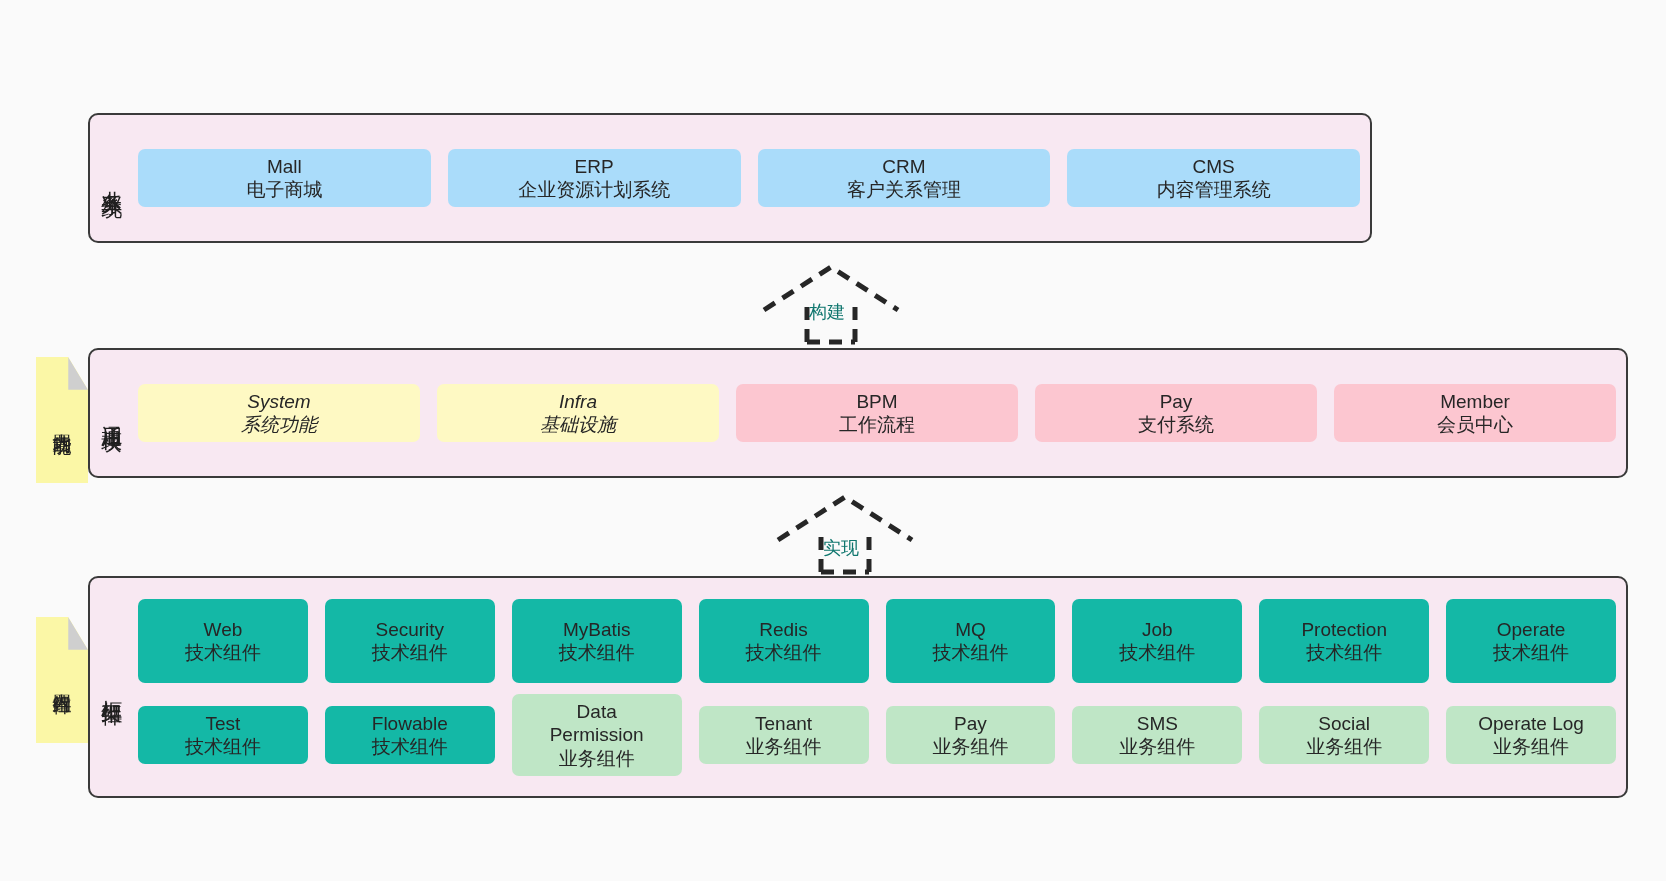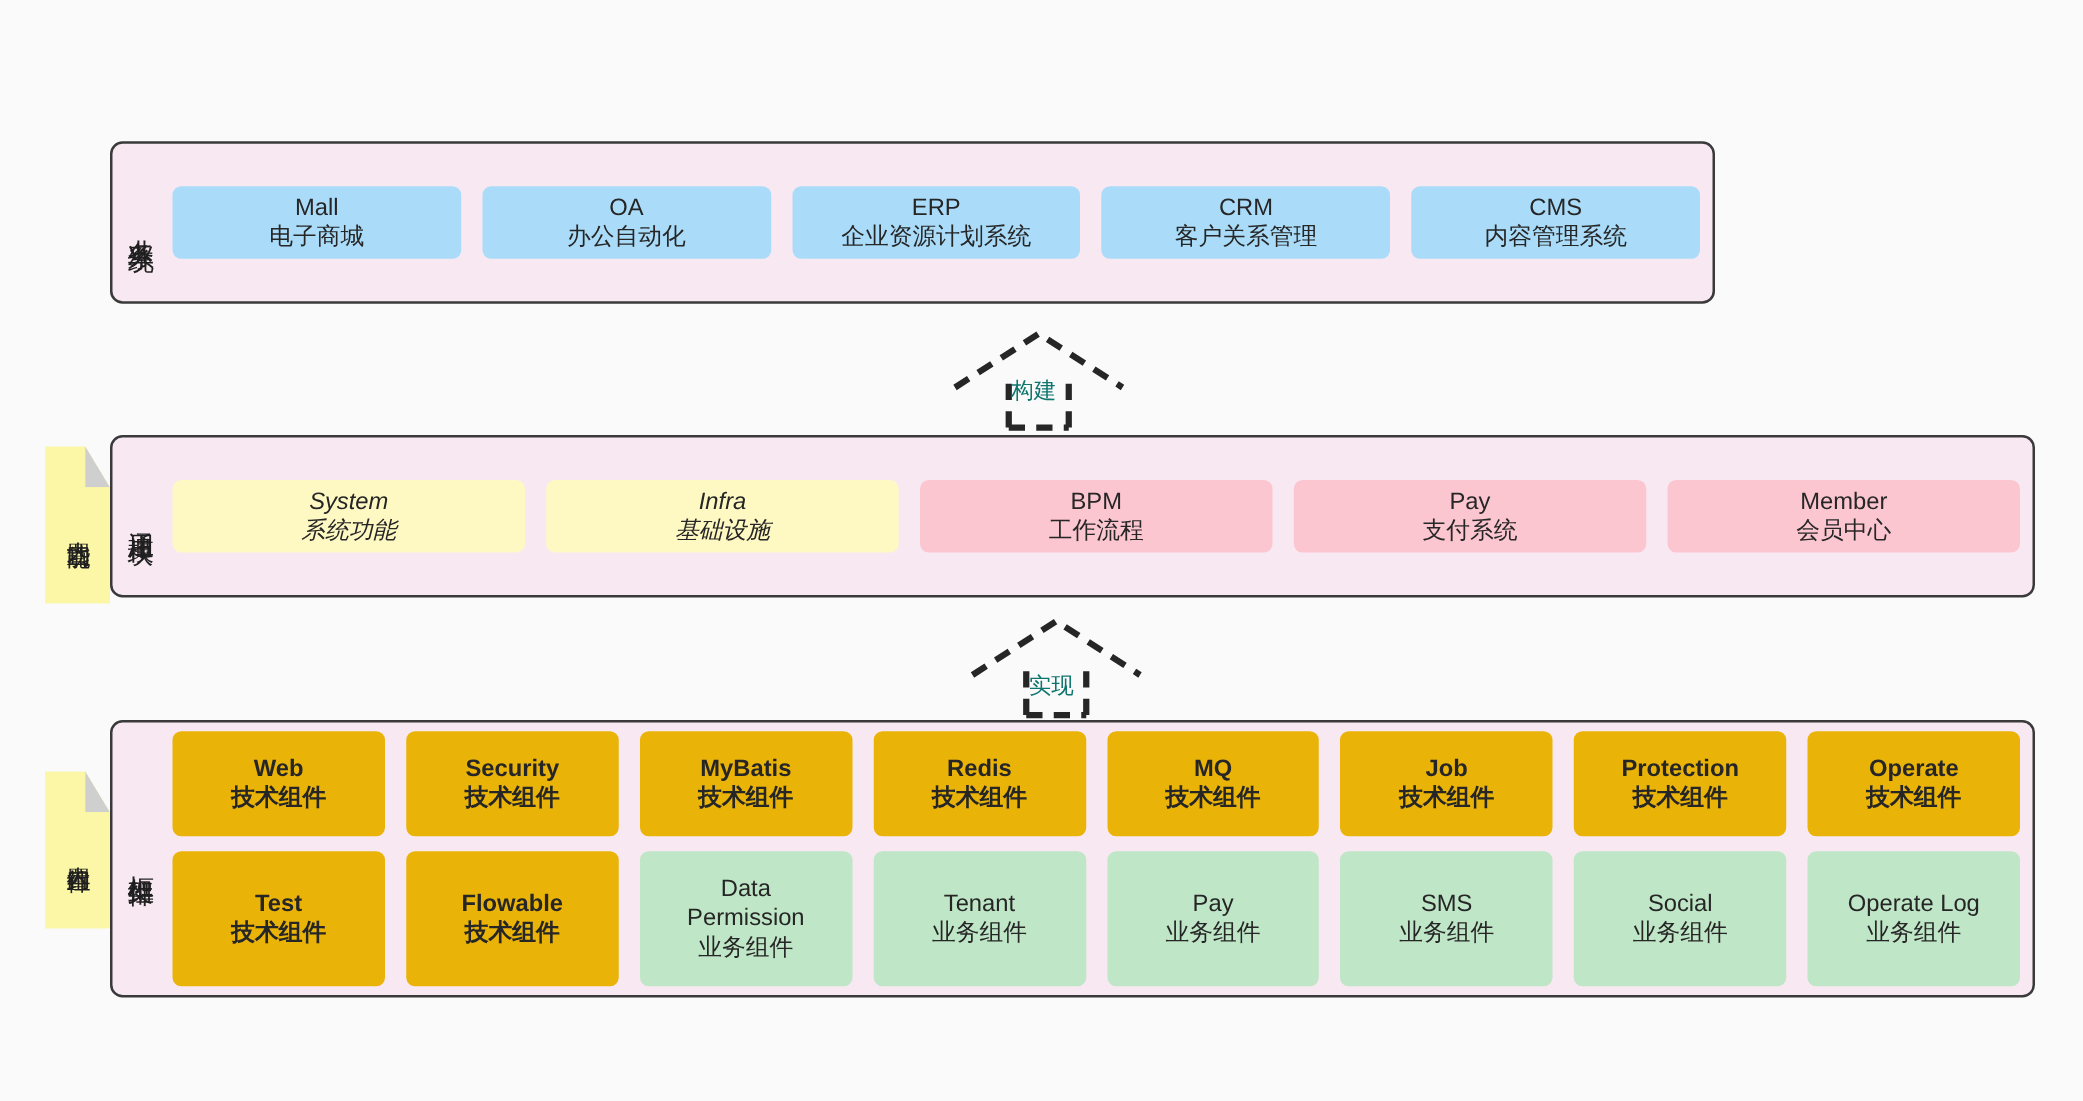--- a/index.html
+++ b/index.html
@@ -70,21 +70,21 @@
     font-size: 19px;
     padding: 6px 4px;
   }
   .card .l1 { display: block; }
   .card .l2 { display: block; }
   .card .l3 { display: block; }
 
   .c-blue      { background: #aadcfa; }
   .c-red       { background: #fef9c3; font-style: italic; }
   .c-pink      { background: #fcc6d0; }
-  .c-green     { background: #eab308; font-weight: bold; }
+  .c-green     { background: #14b8a6; }
   .c-lightgreen{ background: #bfe6c6; }
 
   
   .note {
     position: absolute;
     background: #fbf7a6;
     display: flex;
     align-items: center;
     justify-content: center;
     font-size: 19px;
@@ -129,24 +129,20 @@
 
   <div class="layer" id="layer-business" style="left:88px; top:113px; width:1284px; height:130px;">
     <div class="layer-title">业务系统</div>
     <div class="layer-body">
       <div class="row">
         <div class="card c-blue">
           <span class="l1">Mall</span>
           <span class="l2">电子商城</span>
         </div>
         <div class="card c-blue">
-          <span class="l1">OA</span>
-          <span class="l2">办公自动化</span>
-        </div>
-        <div class="card c-blue">
           <span class="l1">ERP</span>
           <span class="l2">企业资源计划系统</span>
         </div>
         <div class="card c-blue">
           <span class="l1">CRM</span>
           <span class="l2">客户关系管理</span>
         </div>
         <div class="card c-blue">
           <span class="l1">CMS</span>
           <span class="l2">内容管理系统</span>
@@ -243,21 +239,21 @@
         <div class="card c-green">
           <span class="l1">Protection</span>
           <span class="l2">技术组件</span>
         </div>
         <div class="card c-green">
           <span class="l1">Operate</span>
           <span class="l2">技术组件</span>
         </div>
       </div>
 
-      <div class="row" style="height:108px;">
+      <div class="row" style="height:80px;align-items:center;">
         <div class="card c-green">
           <span class="l1">Test</span>
           <span class="l2">技术组件</span>
         </div>
         <div class="card c-green">
           <span class="l1">Flowable</span>
           <span class="l2">技术组件</span>
         </div>
         <div class="card c-lightgreen">
           <span class="l1">Data</span>

